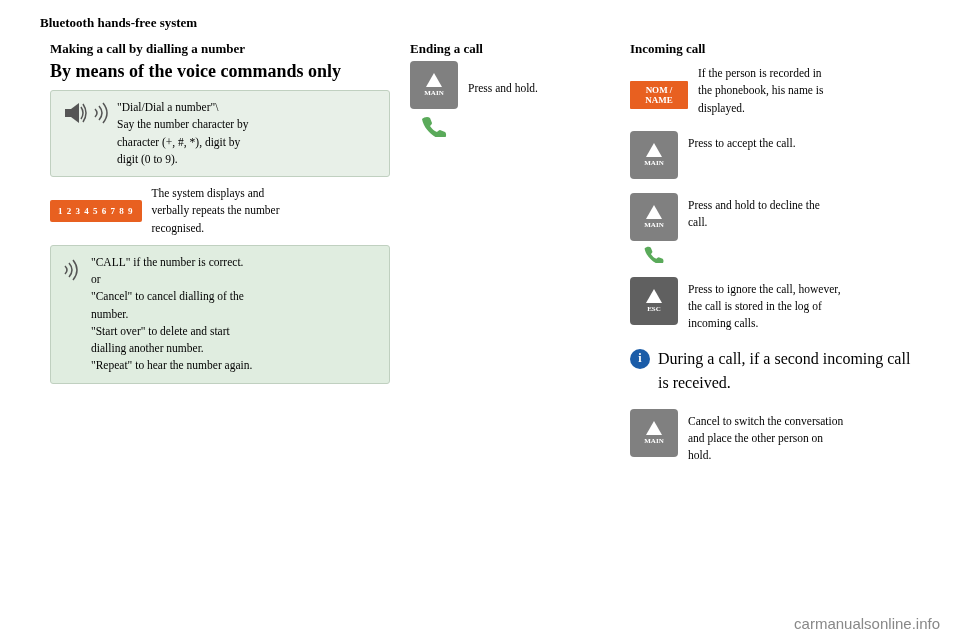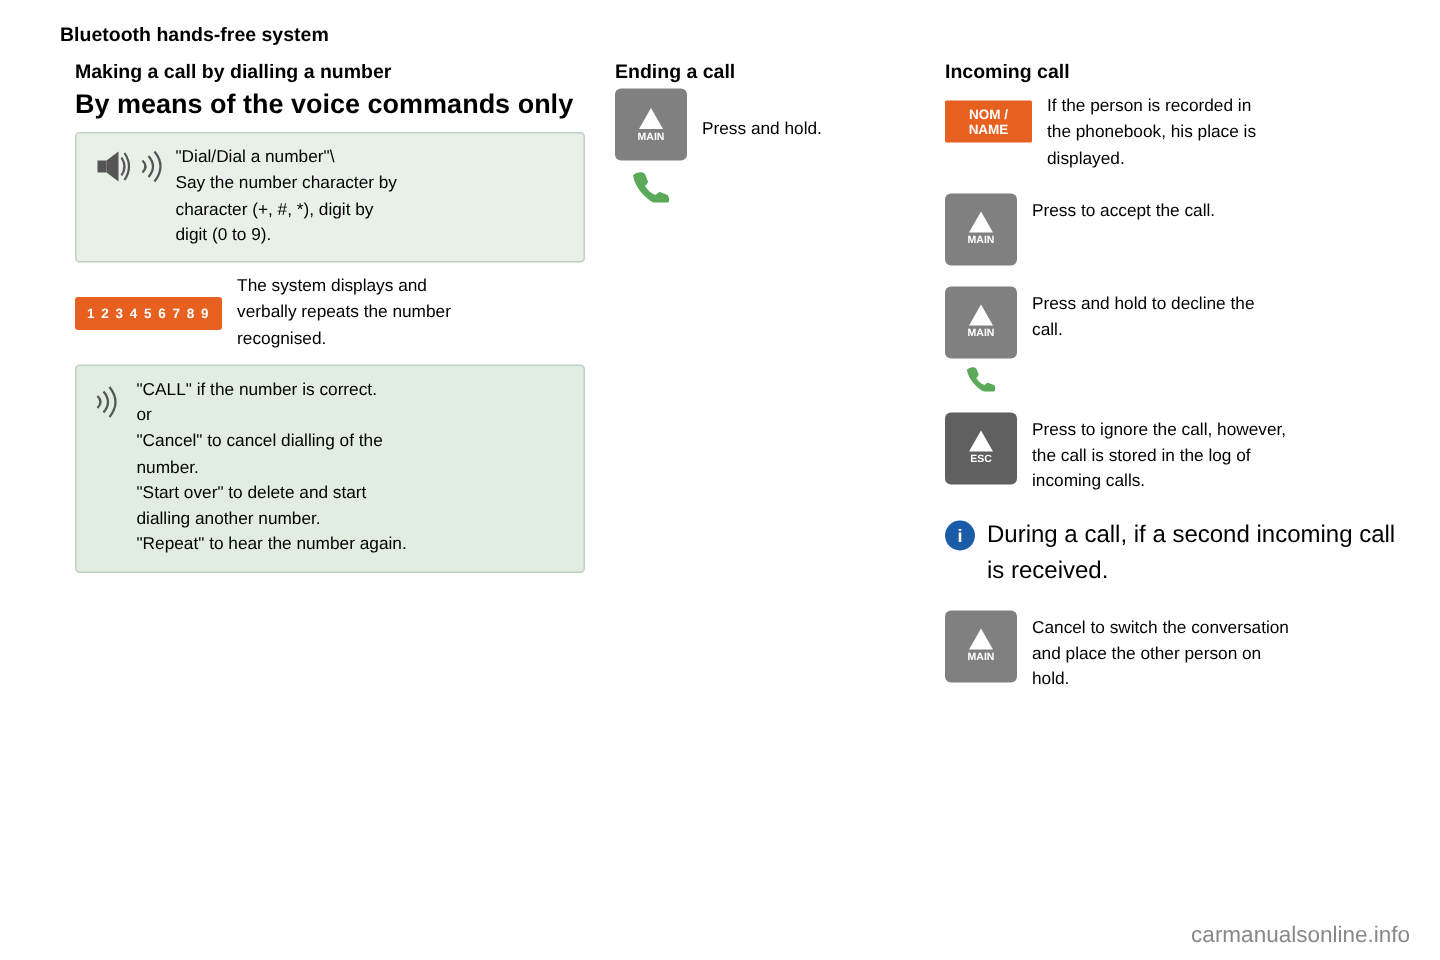--- a/index.html
+++ b/index.html
@@ -12,20 +12,21 @@
       overflow: hidden;
       position: relative;
     }
 
     .page {
       width: 960px;
       height: 640px;
       background: #fff;
       position: relative;
       padding: 10px 20px;
+      font-family: Liberation Serif, serif;
     }
 
     
     .top-border {
       position: absolute;
       left: 30px;
       top: 0;
       width: 4px;
       height: 100%;
       background: #1a5ca8;
@@ -201,21 +202,21 @@
     
     .nom-badge {
       background: #e86020;
       color: #fff;
       font-size: 9px;
       font-weight: bold;
       padding: 4px 6px;
       width: 58px;
       text-align: center;
       flex-shrink: 0;
-      margin-top: 8px;
+      margin-top: 20px;
       border-radius: 1px;
     }
 
     
     .info-row {
       display: flex;
       align-items: flex-start;
       gap: 8px;
       margin-bottom: 14px;
       margin-top: 2px;
@@ -353,21 +354,21 @@
       </div>
     </div>
 
     <div class="right-col">
       <div class="section-title">Incoming call</div>
 
       <div class="incoming-row">
         <div class="nom-badge">NOM / NAME</div>
         <div class="incoming-text">
           <div>If the person is recorded in</div>
-          <div>the phonebook, his place is</div>
+          <div>the phonebook, his name is</div>
           <div>displayed.</div>
         </div>
       </div>
 
       <div class="incoming-row">
         <div class="btn-square">
           <div class="btn-arrow"></div>
           <div class="btn-label">MAIN</div>
         </div>
         <div class="incoming-text">

